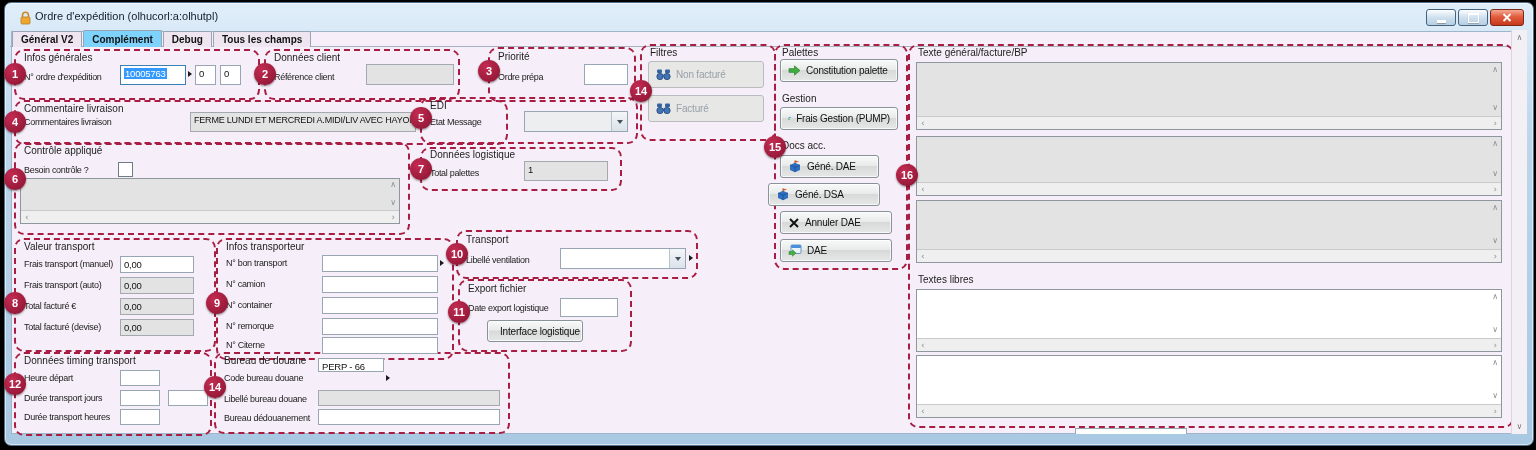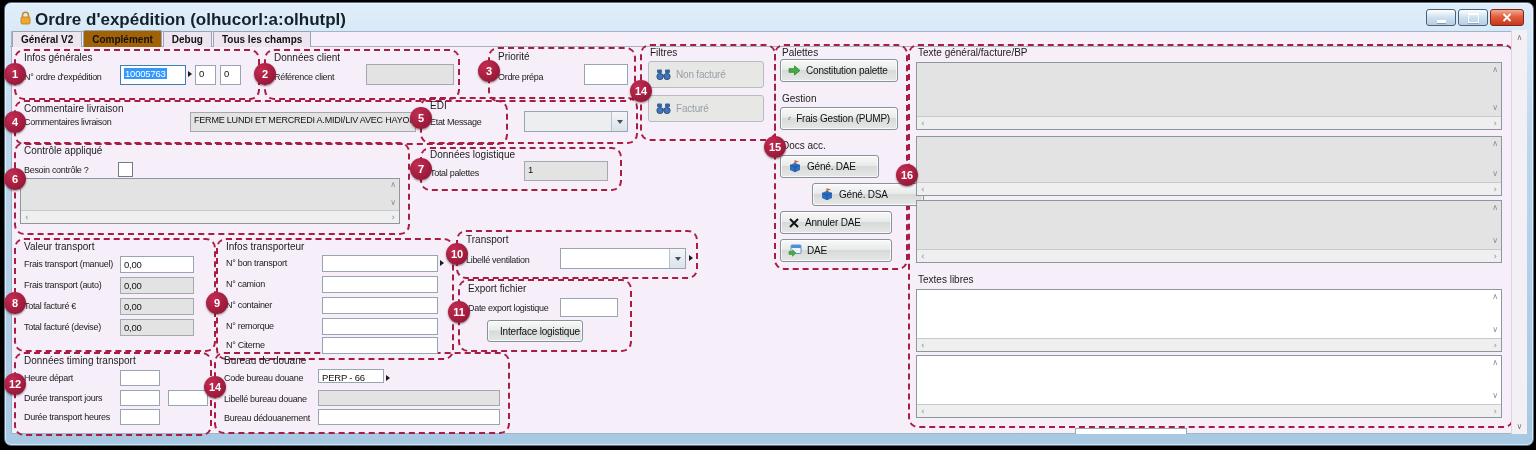--- a/index.html
+++ b/index.html
@@ -2,27 +2,27 @@
 <html><head>
 <meta charset="utf-8">
 <style>
   html,body{margin:0;padding:0;background:#000;}
   .stage{position:relative;width:1536px;height:450px;background:#000;overflow:hidden;
          font-family:"Liberation Sans","DejaVu Sans",sans-serif;color:#111;}
   .win{position:absolute;left:4px;top:2px;width:1528px;height:442px;border-radius:7px;
        background:linear-gradient(#e0eefa,#bdd6ea 30%,#a9c8e2);border:1px solid #54708a;
        box-shadow:inset 0 0 0 1px rgba(255,255,255,.55);}
   .titlebar{position:absolute;left:0;top:0;right:0;height:28px;}
-  .title-text{position:absolute;left:30px;top:7px;font-size:17px;color:#14202b;white-space:nowrap;font-weight:bold;}
+  .title-text{position:absolute;left:30px;top:7px;font-size:11px;color:#14202b;white-space:nowrap;}
   .client{position:absolute;left:6px;top:28px;right:6px;bottom:11px;background:#f6eef8;border:1px solid #9eb6c9;}
   .tabline{position:absolute;left:10px;top:46px;width:1500px;border-top:1px solid #a8b2bd;z-index:2;}
   .tabs{position:absolute;left:12px;top:31px;display:flex;z-index:4;font-weight:bold;}
   .tab{height:15px;padding:0 8px;font-size:10px;display:flex;align-items:center;white-space:nowrap;
        border:1px solid #98a4b2;border-bottom:none;border-radius:2px 2px 0 0;background:#efe5f1;margin-right:1px;}
-  .tab.active{background:#a16207;height:16px;margin-top:-1px;}
+  .tab.active{background:#7dd3fc;height:16px;margin-top:-1px;}
   .gt{position:absolute;font-size:10px;color:#1c1c1c;white-space:nowrap;z-index:6;}
   .lbl{position:absolute;font-size:9px;letter-spacing:-0.3px;color:#1c1c1c;white-space:nowrap;z-index:6;}
   .sec{position:absolute;border:2px dashed #a81e42;border-radius:10px;z-index:5;}
   .badge{position:absolute;width:22px;height:22px;border-radius:50%;
          background:radial-gradient(circle at 35% 30%,#c32b52,#871330);color:#fff;font-size:11px;font-weight:bold;
          display:flex;align-items:center;justify-content:center;box-shadow:0 1px 2px rgba(0,0,0,.45);z-index:20;}
   .tb{position:absolute;box-sizing:border-box;background:#fff;border:1px solid #98a6b3;font-size:9.5px;
       letter-spacing:-0.2px;padding:2px 3px;color:#111;white-space:nowrap;overflow:hidden;z-index:6;}
   .tb.ro{background:#e4e3e4;border-color:#a3a9ae;}
   .tb.focus{border-color:#3c7fb1;}
@@ -199,21 +199,21 @@
   <div class="tb" style="left:120px;top:370px;width:40px;height:16px"></div>
   <div class="lbl" style="left:24px;top:393px">Durée transport jours</div>
   <div class="tb" style="left:120px;top:390px;width:40px;height:16px"></div>
   <div class="tb" style="left:168px;top:390px;width:40px;height:16px"></div>
   <div class="lbl" style="left:24px;top:412px">Durée transport heures</div>
   <div class="tb" style="left:120px;top:409px;width:40px;height:16px"></div>
 
   <div class="sec" style="left:214px;top:352px;width:292px;height:78px"></div>
   <div class="gt" style="left:224px;top:355px">Bureau de douane</div>
   <div class="lbl" style="left:224px;top:373px">Code bureau douane</div>
-  <div class="tb" style="left:318px;top:369px;width:66px;height:14px">PERP - 66</div>
+  <div class="tb" style="left:318px;top:358px;width:66px;height:14px">PERP - 66</div>
   <span class="tri-right" style="left:386px;top:375px"></span>
   <div class="lbl" style="left:224px;top:394px">Libellé bureau douane</div>
   <div class="tb ro" style="left:318px;top:390px;width:182px;height:16px"></div>
   <div class="lbl" style="left:224px;top:413px">Bureau dédouanement</div>
   <div class="tb" style="left:318px;top:409px;width:182px;height:16px"></div>
 
   <div class="sec" style="left:640px;top:44px;width:132px;height:93px"></div>
   <div class="gt" style="left:650px;top:47px">Filtres</div>
   <div class="btn disabled" style="left:648px;top:95px;width:116px;height:27px">
     <svg width="15" height="13" viewBox="0 0 15 13">
@@ -257,21 +257,21 @@
   <div class="btn" style="left:780px;top:155px;width:99px;height:23px">
     <svg width="14" height="13" viewBox="0 0 14 13">
       <path d="M2 5l5-2.2L12 5v5l-5 2.2L2 10z" fill="#2f6fc0"></path>
       <path d="M2 5l5 2.2L12 5" fill="none" stroke="#1d4f93" stroke-width="0.8"></path>
       <path d="M7 7.2V12" stroke="#1d4f93" stroke-width="0.8"></path>
       <path d="M7 0.5v3" stroke="#8a4a12" stroke-width="0.9"></path>
       <path d="M7 0.5l4.2 1.1L7 2.7z" fill="#e2541e"></path>
       </svg>
     <span>Géné. DAE</span>
   </div>
-  <div class="btn" style="left:812px;top:183px;width:112px;height:23px">
+  <div class="btn" style="left:768px;top:183px;width:112px;height:23px">
     <svg width="14" height="13" viewBox="0 0 14 13">
       <path d="M2 5l5-2.2L12 5v5l-5 2.2L2 10z" fill="#2f6fc0"></path>
       <path d="M2 5l5 2.2L12 5" fill="none" stroke="#1d4f93" stroke-width="0.8"></path>
       <path d="M7 7.2V12" stroke="#1d4f93" stroke-width="0.8"></path>
       <path d="M7 0.5v3" stroke="#8a4a12" stroke-width="0.9"></path>
       <path d="M7 0.5l4.2 1.1L7 2.7z" fill="#e2541e"></path>
       </svg>
     <span>Géné. DSA</span>
   </div>
   <div class="btn" style="left:780px;top:211px;width:112px;height:23px">

